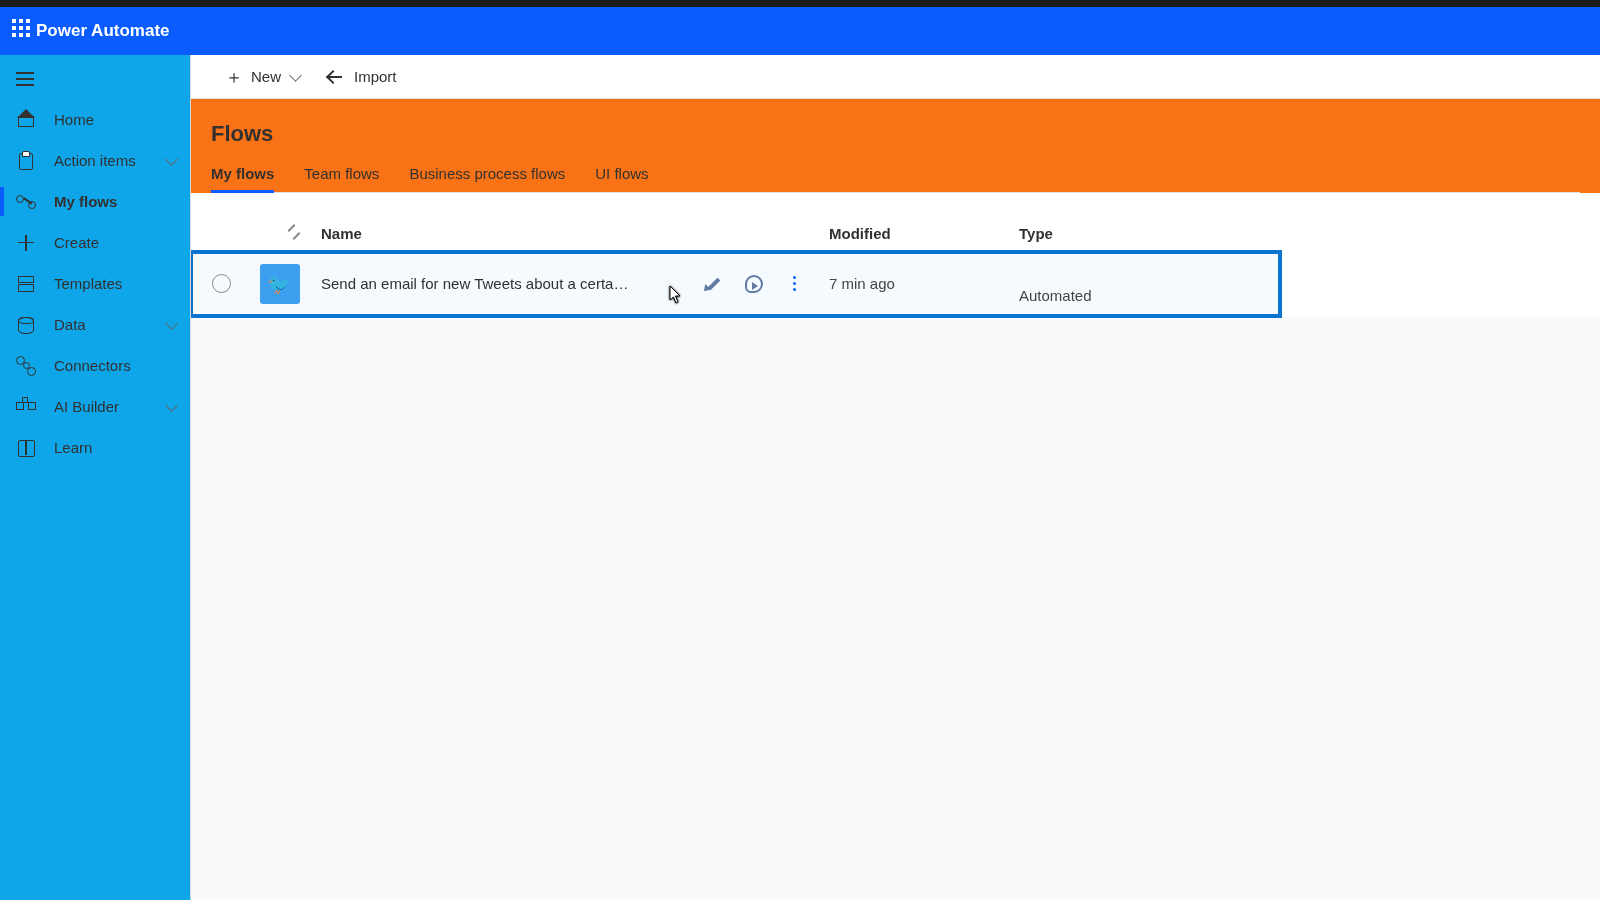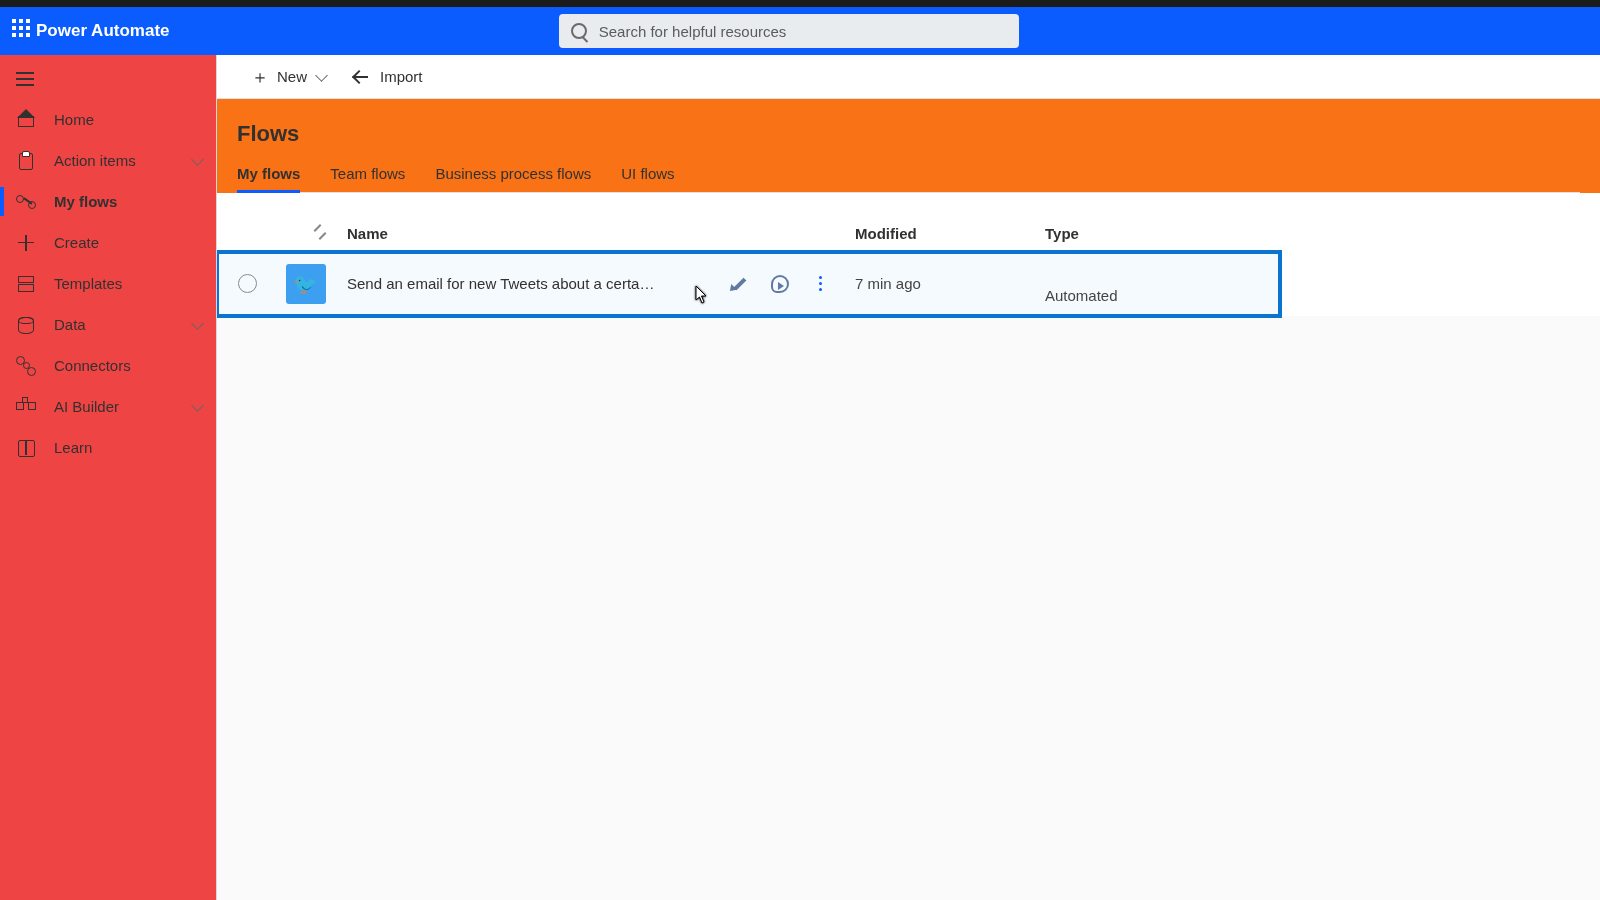--- a/index.html
+++ b/index.html
@@ -21,21 +21,21 @@
   .search-box {
     width: 460px; height: 34px; background: #e9ecef; border: none; border-radius: 4px;
     padding: 0 14px 0 40px; font-size: 15px; color: #323130;
   }
   .search-box::placeholder { color: #5b5b5b; }
   .search-icon { position: absolute; left: 12px; top: 50%; transform: translateY(-50%); width: 16px; height: 16px; border: 2px solid #6a6a6a; border-radius: 50%; }
   .search-icon::after { content: ""; position: absolute; width: 2px; height: 7px; background: #6a6a6a; transform: rotate(-45deg); bottom: -6px; right: -1px; }
 
   
   .layout { display: flex; height: calc(100% - 55px); }
-  .sidebar { width: 217px; border-right: 1px solid #d8d8d8; background: #ef4444; padding-top: 4px; }
+  .sidebar { width: 191px; border-right: 1px solid #d8d8d8; background: #0ea5e9; padding-top: 4px; }
   .sb-toggle { height: 40px; display: flex; align-items: center; padding-left: 16px; cursor: pointer; }
   .ham { width: 18px; height: 2px; background: #323130; position: relative; }
   .ham::before, .ham::after { content:""; position:absolute; left:0; right:0; height:2px; background:#323130; }
   .ham::before { top:-6px; } .ham::after { top:6px; }
 
   .sb-item { height: 41px; display: flex; align-items: center; padding: 0 14px 0 16px; cursor: pointer; font-size: 15px; color: #323130; position: relative; }
   .sb-item.active { font-weight: 600; }
   .sb-item.active::before { content:""; position:absolute; left:0; top:6px; bottom:6px; width:4px; background:#0b5cff; }
   .sb-item .chev { margin-left: auto; }
   .sb-icon { width: 20px; height: 20px; margin-right: 18px; display:flex; align-items:center; justify-content:center; position:relative; }
@@ -151,24 +151,20 @@
       <span></span>
       <span></span>
       <span></span>
       <span></span>
       <span></span>
       <span></span>
       <span></span>
       <span></span>
   </div>
   <div class="app-title">Power Automate</div>
-  <div class="search-wrap">
-    <span class="search-icon"></span>
-    <input class="search-box" type="text" placeholder="Search for helpful resources" style="">
-  </div>
   <div style="width:300px"></div>
 </div>
 
 <div class="layout">
   <div class="sidebar">
     <div class="sb-toggle">
         <span class="ham"></span>
       </div>
 
     <div class="sb-item">

